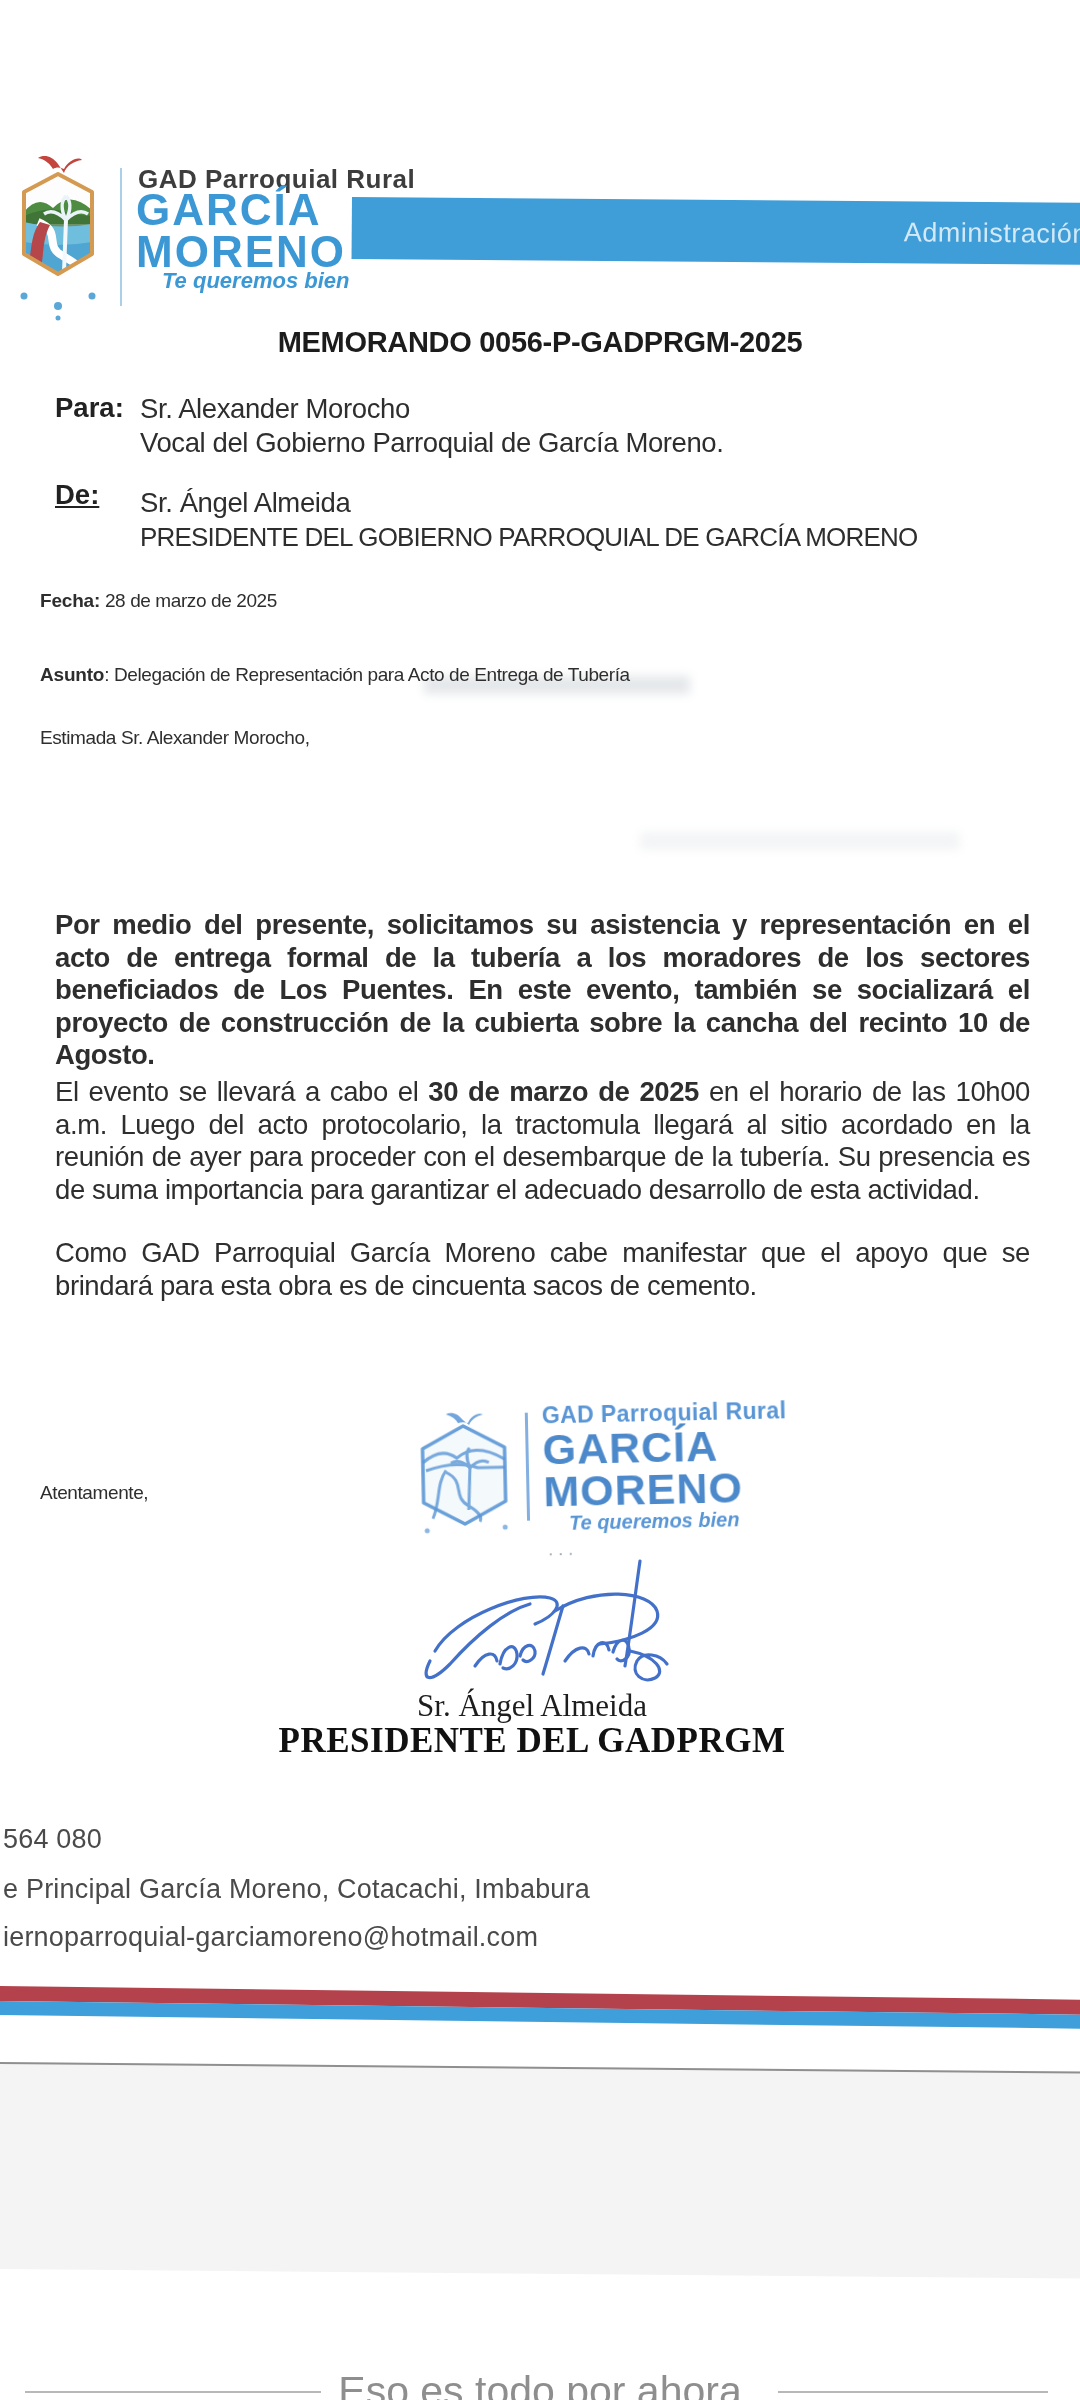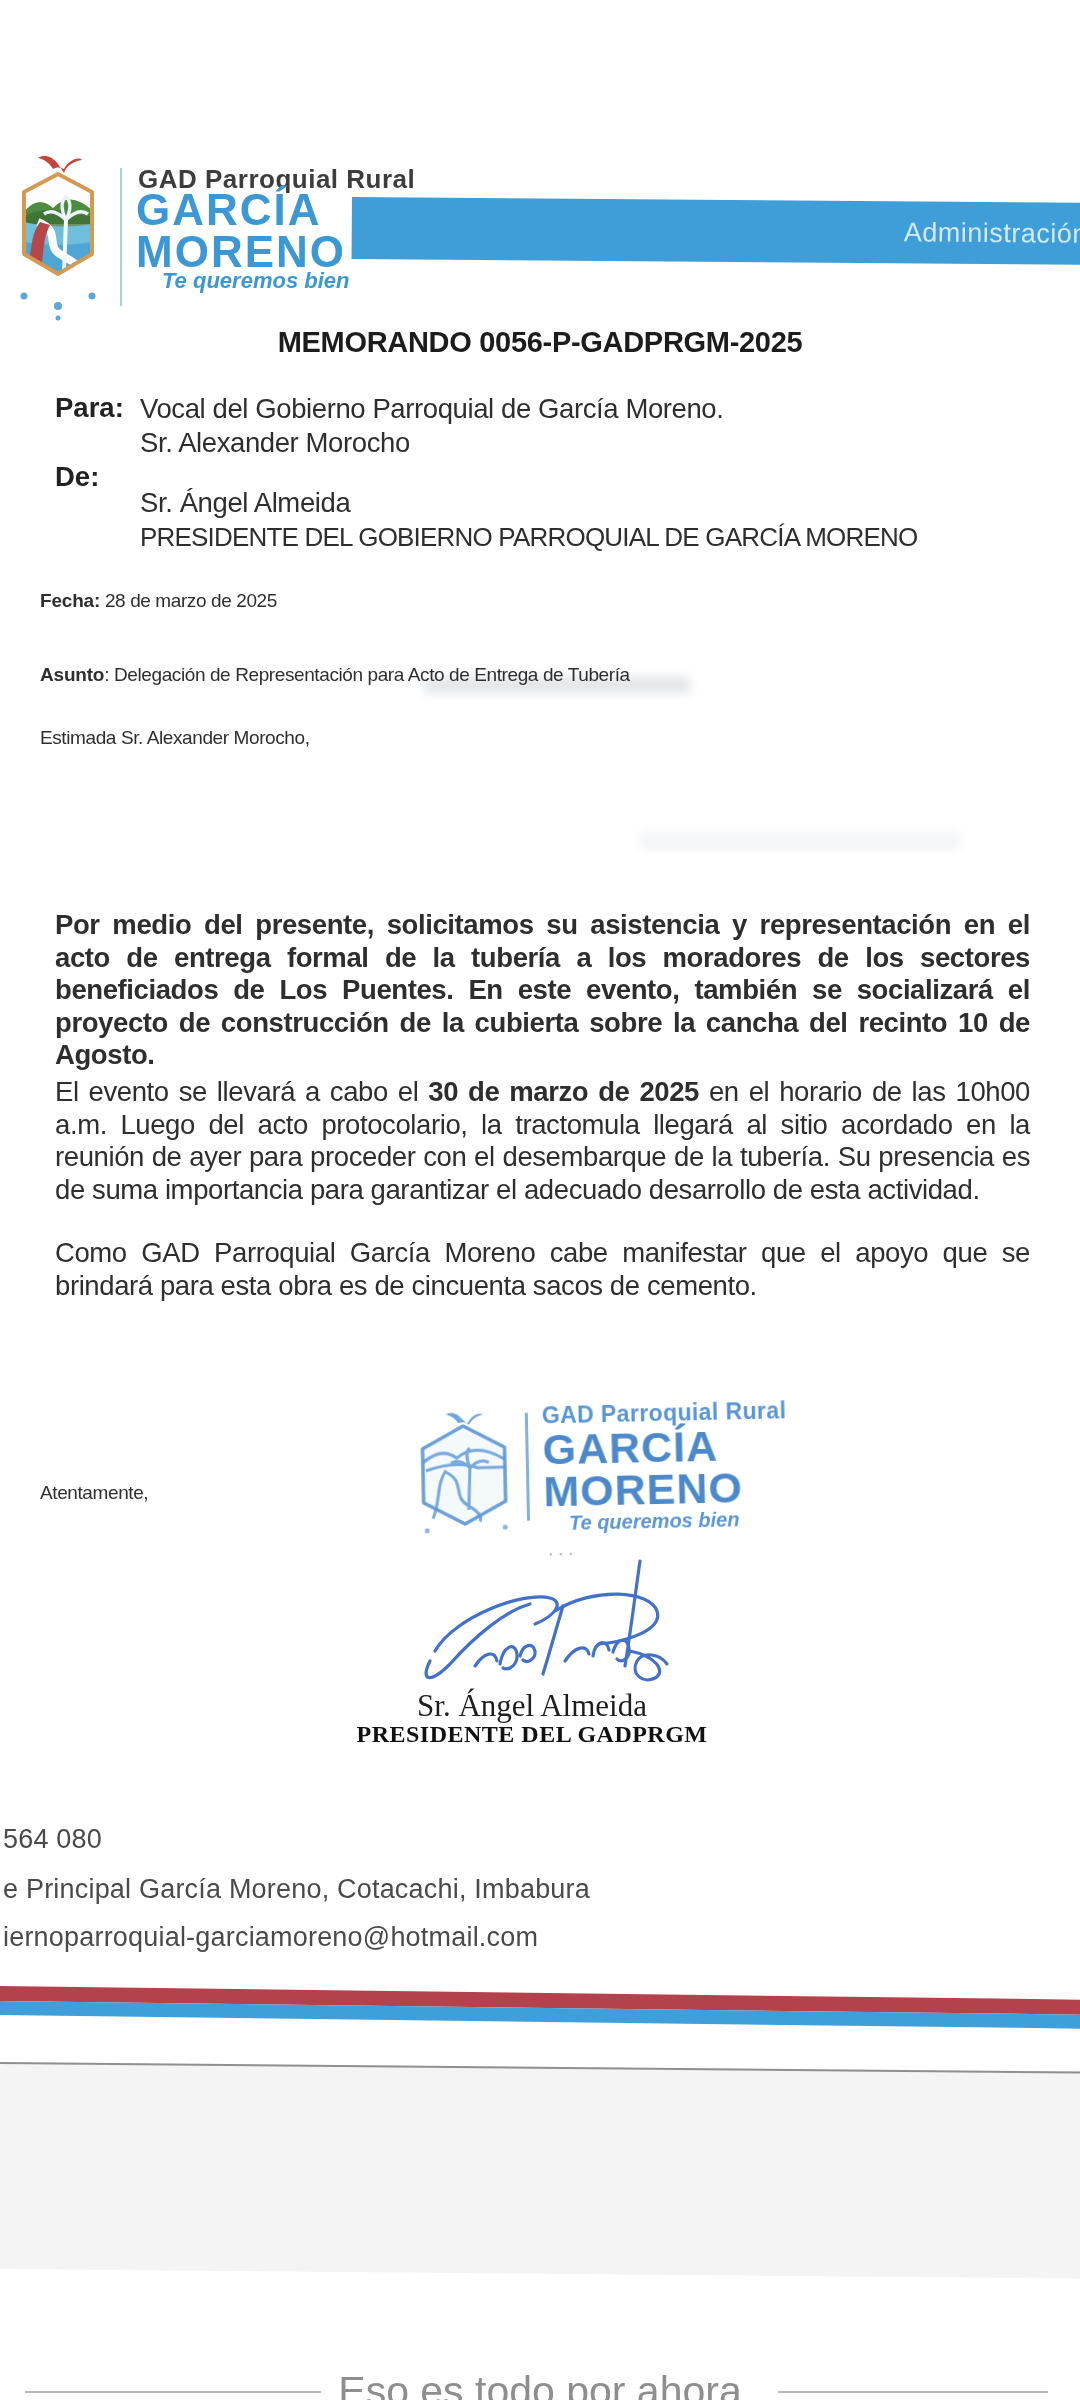--- a/index.html
+++ b/index.html
@@ -40,21 +40,21 @@
   .stamp .s-name{left:543px;font-size:43px;font-weight:bold;color:#3c7ec6;letter-spacing:1px;line-height:1;}
   .stamp .s-name.l1{top:1428px;}
   .stamp .s-name.l2{top:1470px;}
   .stamp .s-tagline{left:568px;top:1512px;font-size:20px;font-weight:bold;font-style:italic;color:#4a8cd2;}
   .stamp .s-dots{left:545px;top:1538px;font-size:16px;color:#9aa3ab;letter-spacing:2px;}
 
   
   .sig-name{left:532px;top:1688px;transform:translateX(-50%);font-family:"Liberation Serif",serif;
             font-size:31px;color:#1d1d1d;white-space:nowrap;}
   .sig-title{left:532px;top:1721px;transform:translateX(-50%);font-family:"Liberation Serif",serif;
-             font-size:24px;font-weight:bold;color:#111;letter-spacing:.5px;white-space:nowrap;}
+             font-size:35px;font-weight:bold;color:#111;letter-spacing:.5px;white-space:nowrap;}
 
   
   .foot{font-size:27px;color:#4a4a4a;letter-spacing:.2px;white-space:nowrap;text-align:right;}
   .stripes{left:-5px;top:1986px;width:1095px;transform:rotate(.72deg);transform-origin:top left;}
   .stripe-red{width:100%;height:15px;background:#b4424c;}
   .stripe-blue{width:100%;height:14px;background:#3f9fda;}
   .band{left:-5px;top:2062px;width:1095px;height:205px;background:#f4f4f4;
         border-top:2px solid #8f8f8f;transform:rotate(.5deg);transform-origin:top left;}
 
   
@@ -97,25 +97,25 @@
   <div class="abs org-tagline">Te queremos bien</div>
 
   <div class="abs banner">
     <span class="banner-text">Administración 202</span>
   </div>
 
   <div class="abs title">MEMORANDO 0056-P-GADPRGM-2025</div>
 
   <div class="abs flabel" style="top:392px;">Para:</div>
   <div class="abs fval" style="top:392px;">
+    <div>Sr. Alexander Morocho</div>
     <div>Vocal del Gobierno Parroquial de García Moreno.</div>
-    <div>Sr. Alexander Morocho</div>
   </div>
 
-  <div class="abs flabel" style="top:461px;">De:</div>
+  <div class="abs flabel" style="top:479px;text-decoration:underline;">De:</div>
   <div class="abs fval" style="top:486px;">
     <div>Sr. Ángel Almeida</div>
     <div class="caps-line">PRESIDENTE DEL GOBIERNO PARROQUIAL DE GARCÍA MORENO</div>
   </div>
 
   <div class="abs inline-line" style="top:590px;"><b>Fecha:</b><span> 28 de marzo de 2025</span></div>
 
   <div class="abs smudge" style="left:424px;top:676px;width:266px;height:18px;opacity:.45;"></div>
   <div class="abs inline-line" style="top:727px;">Estimada Sr. Alexander Morocho,</div>
 

